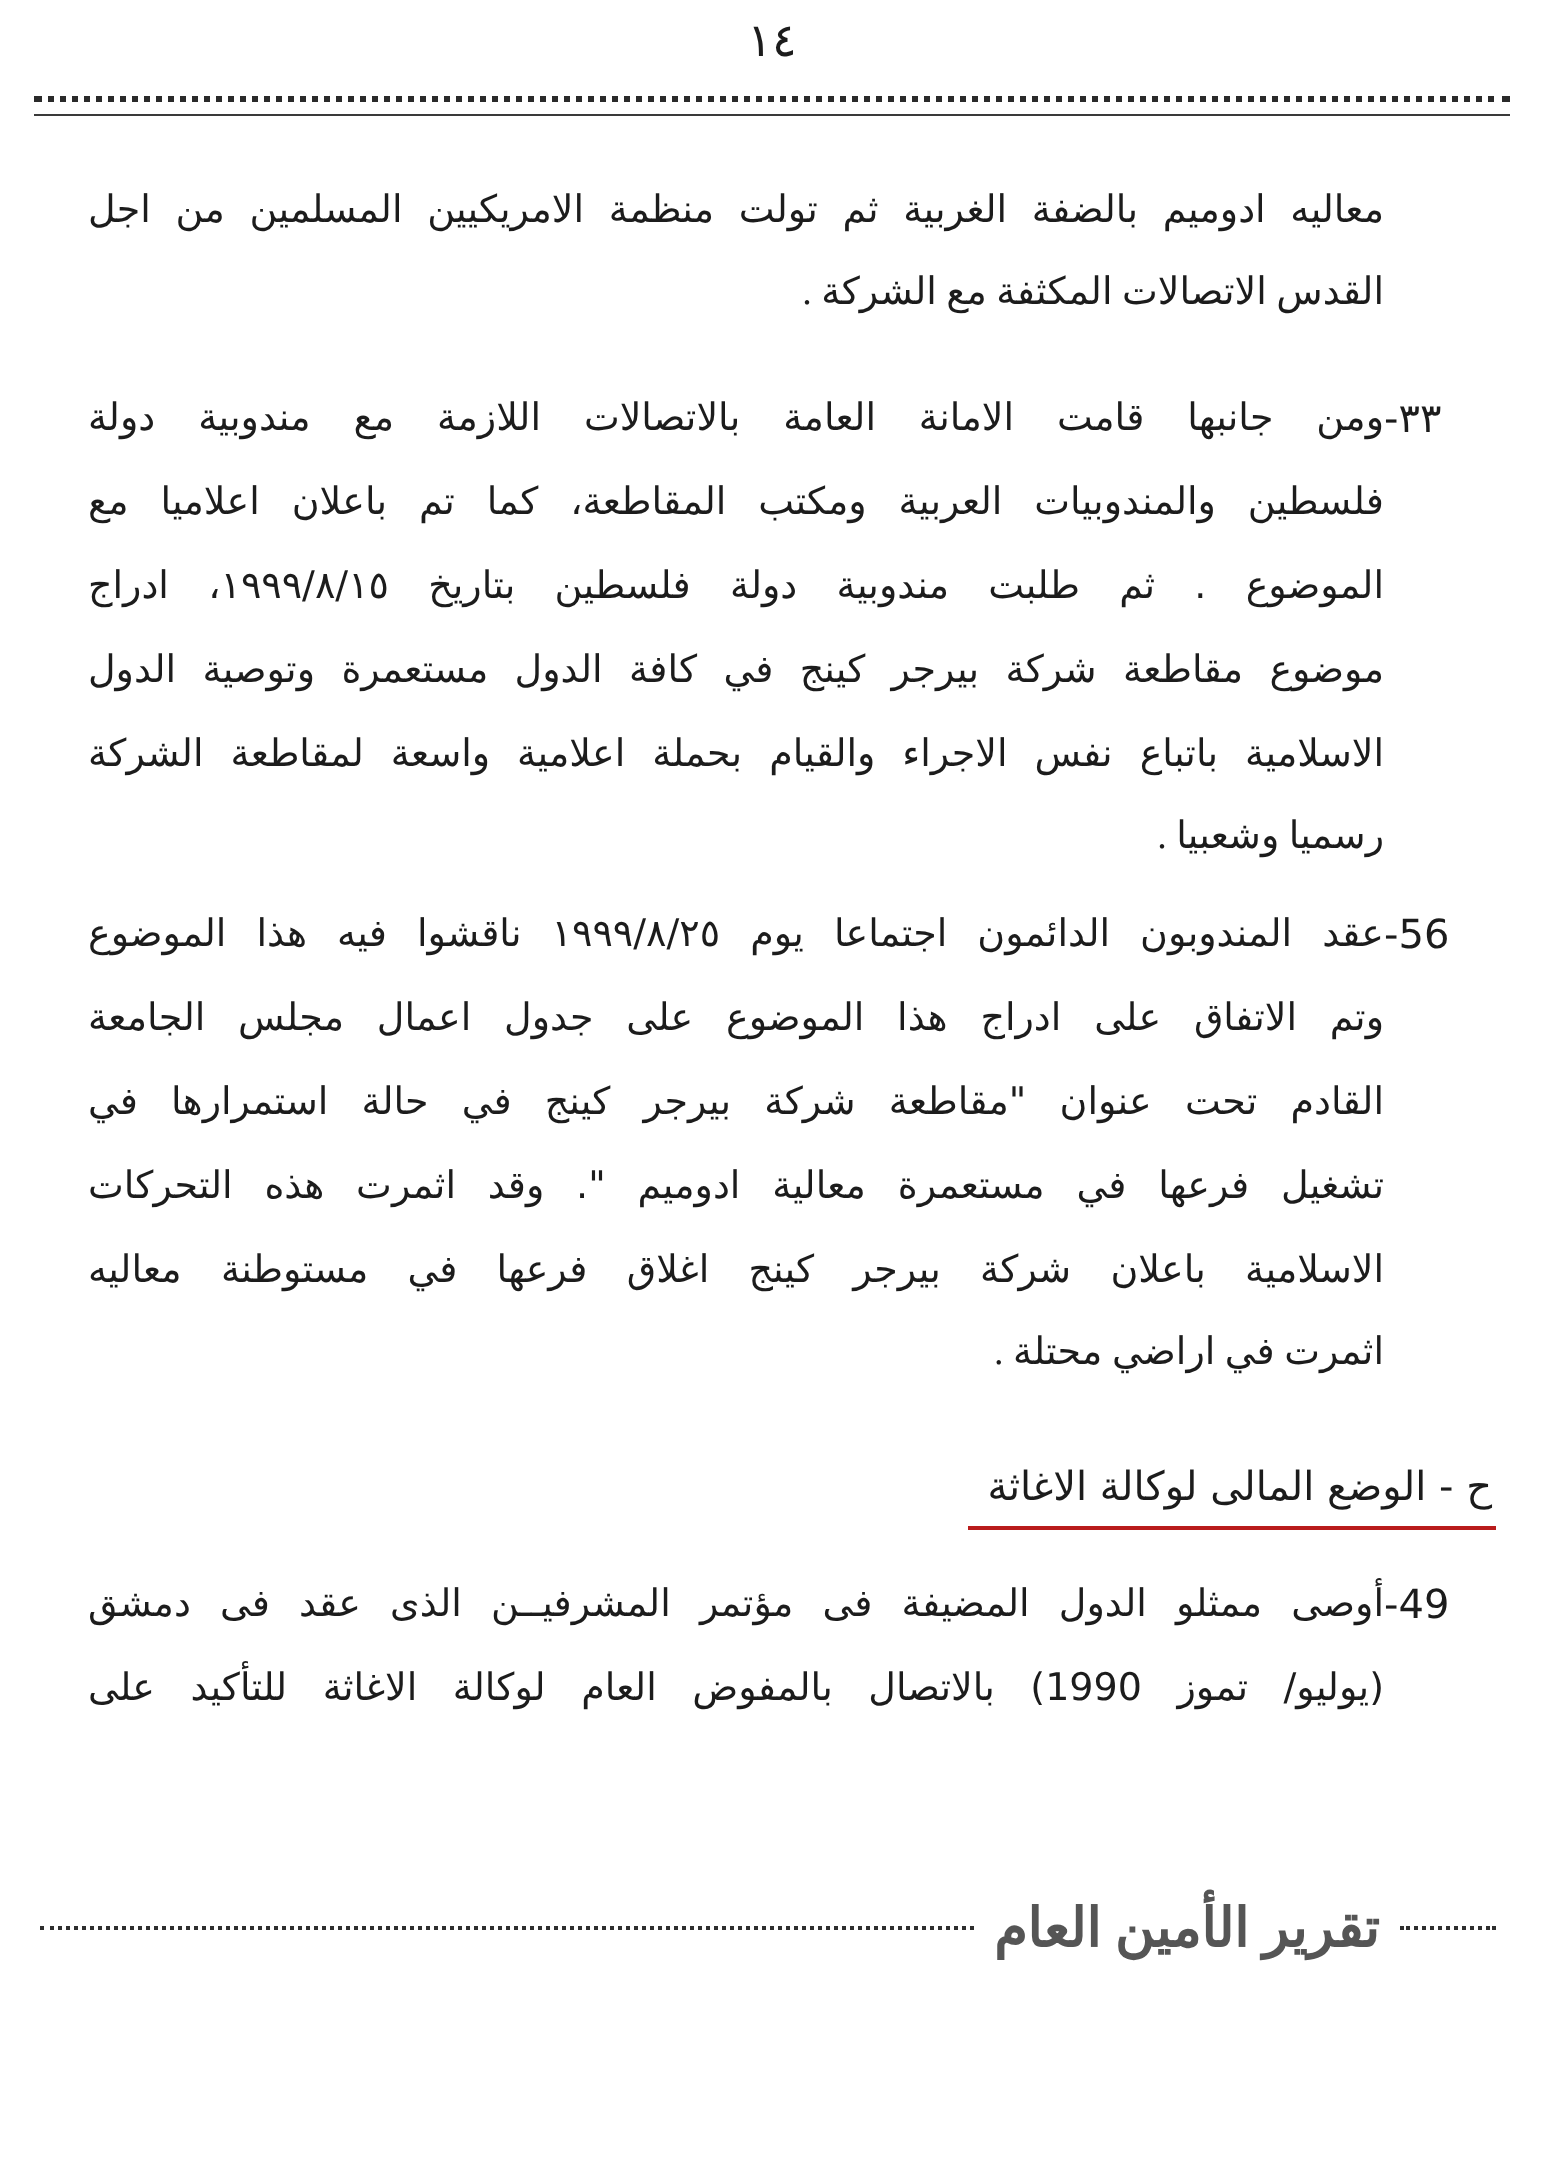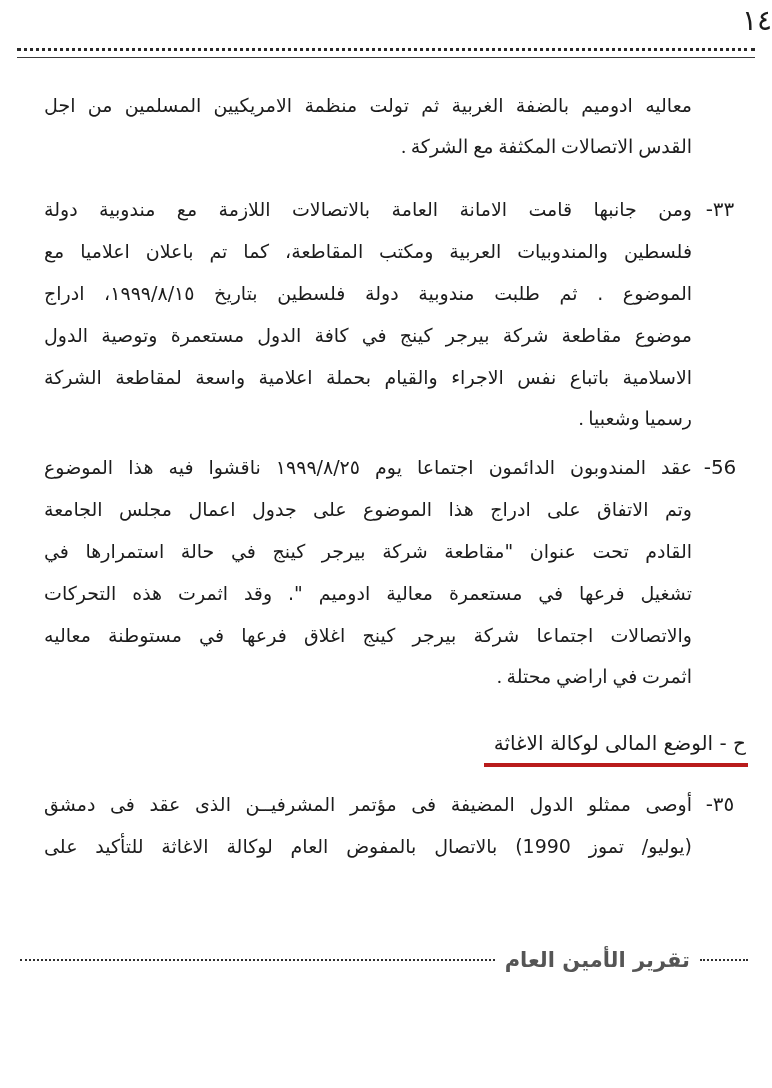--- a/index.html
+++ b/index.html
@@ -8,38 +8,39 @@
     width:772px;height:1088px;
     margin:0 auto;
     background:#ffffff;
     font-family:"DejaVu Sans",sans-serif;
     color:#1c1c1c;
     direction:rtl;
     overflow:hidden;
     box-sizing:border-box;
   }
   .page-number{
+    text-align:center;
     margin-top:6px;
-    font-size:28px;
+    font-size:23px;
     line-height:30px;
     letter-spacing:2px;
   }
   .header-rule{
     margin:12px 17px 0 17px;
     height:6px;
     border-top:3px dotted #2a2a2a;
     border-bottom:1px solid #3a3a3a;
   }
   .doc-body{ padding:0 24px 0 44px; }
   .para{ display:flex; direction:rtl; }
   .num{
     flex:0 0 56px;
     font-size:20px;
     line-height:42px;
-    text-align:center;
+    text-align:left;
     white-space:nowrap;
   }
   .ptext{ flex:1; min-width:0; }
   .line{
     font-size:19px;
     line-height:42px;
     text-align:justify;
     text-align-last:justify;
     white-space:nowrap;
     overflow:hidden;
@@ -49,44 +50,45 @@
   .block-1{ margin-top:20px; }
   .block-2{ margin-top:6px; }
   .block-3{ margin-top:30px; }
   .block-4{ margin-top:16px; }
   .heading-row{ text-align:right; }
   .heading-text{
     display:inline-block;
     font-size:20px;
     line-height:30px;
     padding:0 2px 5px 10px;
-    border-bottom:4px solid #b91c1c;
+    border-bottom:2px solid #b91c1c;
     white-space:nowrap;
   }
   .footer{
     position:absolute;
     top:948px; right:24px; left:20px;
     display:flex;
     direction:rtl;
     align-items:center;
     gap:10px;
   }
   .footer-dash{
     flex:0 0 48px;
     border-top:2px dotted #2f2f2f;
     height:0;
   }
   .footer-signature{
-    font-size:21px;
+    font-size:27px;
     font-weight:bold;
     letter-spacing:1px;
     color:#2b2b2b;
     opacity:.8;
     filter:blur(.3px);
     white-space:nowrap;
+    font-family:Liberation Serif, serif;
   }
   .footer-rule{
     flex:1 1 auto;
     border-top:2px dotted #2f2f2f;
     height:0;
   }
 </style>
 </head>
 <body>
 
@@ -112,27 +114,27 @@
           <div class="line last">رسميا وشعبيا .</div>
         </div>
       </div>
       <div class="para block-2">
         <div class="num">56-</div>
         <div class="ptext">
           <div class="line">عقد المندوبون الدائمون اجتماعا يوم ١٩٩٩/٨/٢٥ ناقشوا فيه هذا الموضوع</div>
           <div class="line">وتم الاتفاق على ادراج  هذا الموضوع على جدول اعمال مجلس الجامعة</div>
           <div class="line">القادم تحت عنوان "مقاطعة شركة بيرجر كينج في حالة استمرارها في</div>
           <div class="line">تشغيل فرعها في مستعمرة معالية ادوميم ". وقد اثمرت هذه التحركات</div>
-          <div class="line">والاتصالات اجتماعا شركة بيرجر كينج اغلاق  فرعها في مستوطنة معاليه</div>
+          <div class="line">الاسلامية باعلان شركة بيرجر كينج اغلاق  فرعها في مستوطنة معاليه</div>
           <div class="line last">اثمرت في اراضي محتلة .</div>
         </div>
       </div>
       <div class="heading-row block-3"><span class="heading-text">ح - الوضع المالى لوكالة الاغاثة</span></div>
       <div class="para block-4">
-        <div class="num">٣٥-</div>
+        <div class="num">49-</div>
         <div class="ptext">
           <div class="line">أوصى ممثلو  الدول المضيفة فى مؤتمر المشرفيــن الذى عقد فى دمشق</div>
           <div class="line">(يوليو/ تموز 1990)  بالاتصال بالمفوض العام لوكالة الاغاثة للتأكيد على</div>
         </div>
       </div>
     </div>
   <div class="footer">
     <div class="footer-dash"></div>
     <div class="footer-signature">تقرير الأمين العام</div>
     <div class="footer-rule"></div>

